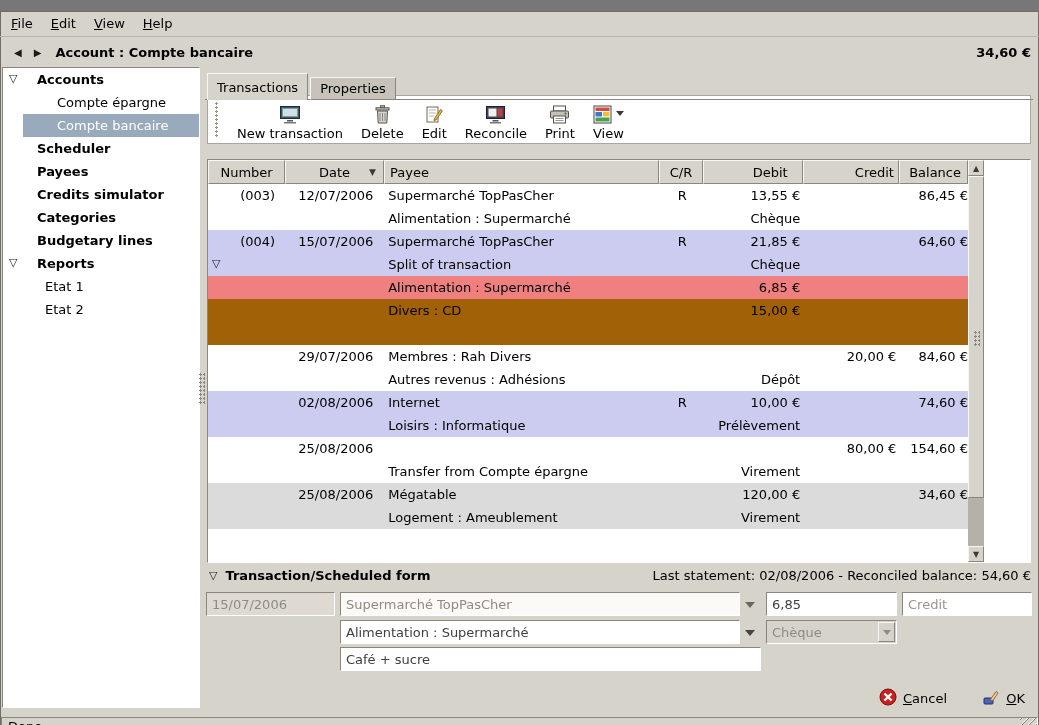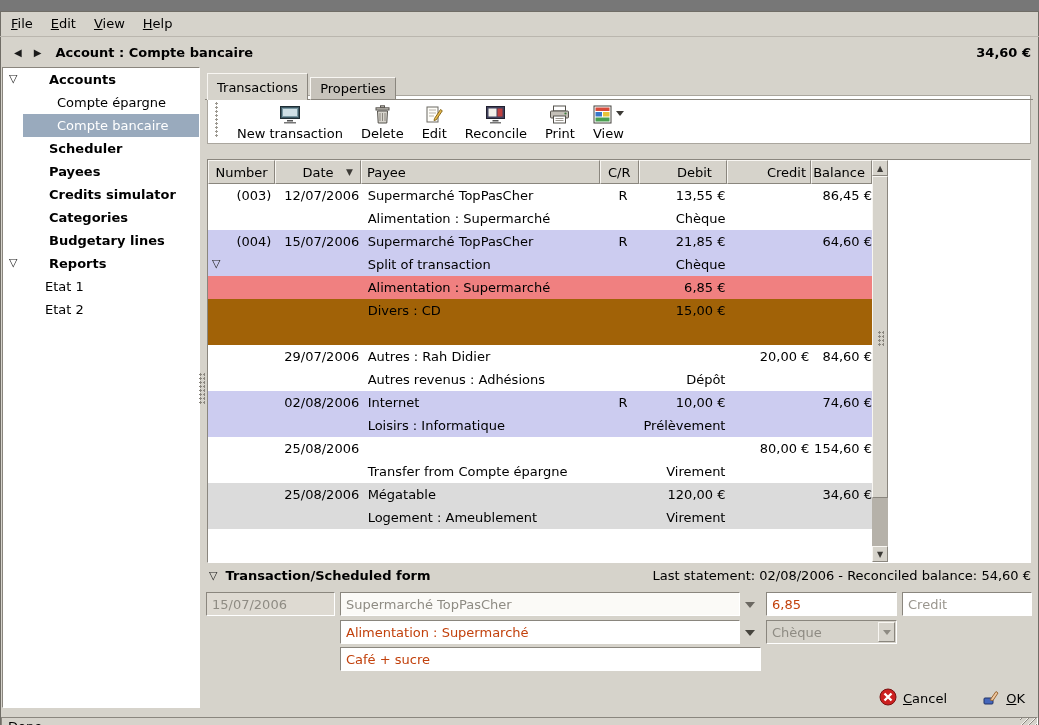--- a/index.html
+++ b/index.html
@@ -16,42 +16,42 @@
   
   .headerbar { position:absolute; left:0; top:27px; width:100%; height:29px; display:flex; align-items:center; padding:0 8px; }
   .nav-arrow { font-size:10px; padding:0 6px; color:#1a1a1a; }
   .header-title { font-weight:bold; margin-left:8px; }
   .header-balance { margin-left:auto; font-weight:bold; }
   
   .sidebar { position:absolute; left:2px; top:56px; width:198px; height:641px; background:#fff; border:1px solid; border-color:#8a867e #fff #fff #8a867e; overflow:hidden; }
   .tree-item { position:relative; height:23px; display:flex; align-items:center; white-space:nowrap; }
   .expander { font-size:11px; color:#222; line-height:1; }
   .tree-exp { position:absolute; left:6px; top:5px; }
-  .pl30 { padding-left:46px; } .pl54 { padding-left:54px; } .pl42 { padding-left:42px; }
+  .pl30 { padding-left:34px; } .pl54 { padding-left:54px; } .pl42 { padding-left:42px; }
   .bold { font-weight:bold; }
   .tree-item.selected { margin-left:20px; width:176px; background:#99aabd; color:#fff; }
   .tree-item.selected .tree-label { padding-left:34px; }
   .pane-grip { position:absolute; left:199px; top:362px; width:6px; height:32px;
     background-image:radial-gradient(circle at 1.5px 1.5px, #8a867e 1px, transparent 1.4px); background-size:4px 4px; }
   
   .notebook-line { position:absolute; left:205px; top:88px; width:828px; height:1px; background:#8a867e; z-index:1; }
   .tabs { position:absolute; left:207px; top:62px; height:27px; display:flex; align-items:flex-end; z-index:2; }
   .tab { background:#c7c3bb; border:1px solid; border-color:#f8f6f2 #8a867e #8a867e #f8f6f2; height:23px; padding:0 9px; margin-right:2px; display:flex; align-items:center; cursor:default; }
   .tab.active { background:#d6d3cb; height:27px; border-bottom:none; }
   
   .toolbar { position:absolute; left:207px; top:84px; width:824px; height:49px; background:#fff; border:1px solid #aaa69e; display:flex; align-items:center; padding-left:5px; }
   .toolbar-grip { width:4px; height:36px; margin:0 9px 0 2px;
     background-image:radial-gradient(circle at 1.5px 1.5px, #9b978f 1px, transparent 1.4px); background-size:4px 4px; }
   .tool-btn { display:flex; flex-direction:column; align-items:center; justify-content:flex-end; gap:2px; background:none; border:none; font:13px "DejaVu Sans", sans-serif; padding:2px 9px; height:46px; cursor:default; }
   .tool-icon { height:20px; display:flex; align-items:flex-end; }
   .tool-icon-row { display:flex; align-items:center; gap:4px; }
   .dd-arrow { width:0; height:0; border-left:4px solid transparent; border-right:4px solid transparent; border-top:5px solid #3c3a36; }
   
   .table-wrap { position:absolute; left:207px; top:148px; width:824px; height:404px; border:1px solid; border-color:#8a867e #fff #fff #8a867e; display:flex; background:#fff; }
-  .table-main { width:664px; display:flex; flex-direction:column;border-radius:14px; }
+  .table-main { width:760px; display:flex; flex-direction:column;border-radius:14px; }
   .thead { display:flex; height:24px; flex:none; }
   .th { position:relative; background:#d6d3cb; border:1px solid; border-color:#f8f6f2 #8a867e #8a867e #f8f6f2; display:flex; align-items:center; justify-content:center; overflow:hidden; white-space:nowrap; cursor:default; }
   .th.left { justify-content:flex-start; padding-left:5px; }
   .th.right { justify-content:flex-end; }
   .th.pr14 { padding-right:14px; } .th.pr4 { padding-right:4px; } .th.pr6 { padding-right:6px; }
   .sort-arrow { position:absolute; right:7px; top:6px; font-size:9px; color:#3c3a36; }
   .tbody { flex:1; overflow:hidden; background:#fff; }
   .trow { display:flex; height:23px; line-height:23px; white-space:nowrap; }
   .trow.sel { background:#ccccf0; }
   .trow.splitsel { background:#f08080; }
@@ -72,21 +72,21 @@
   .sb-btn { height:16px; flex:none; background:#d6d3cb; border:1px solid; border-color:#f8f6f2 #8a867e #8a867e #f8f6f2; display:flex; align-items:center; justify-content:center; font-size:8px; color:#3c3a36; }
   .sb-trough { flex:1; position:relative; }
   .sb-thumb { position:absolute; left:0; top:0; width:16px; height:322px; background:#d6d3cb; border:1px solid; border-color:#f8f6f2 #8a867e #8a867e #f8f6f2; }
   .sb-thumb::after { content:""; position:absolute; left:5px; top:154px; width:6px; height:16px;
     background-image:radial-gradient(circle at 1.5px 1.5px, #8a867e 1px, transparent 1.4px); background-size:4px 4px; }
   
   .form-header { position:absolute; left:207px; top:555px; width:824px; height:18px; display:flex; align-items:center; }
   .form-exp { margin-left:2px; }
   .form-title { font-weight:bold; margin-left:8px; }
   .statement-info { margin-left:auto; }
-  .entry { position:absolute; height:24px; border:1px solid; border-color:#8a867e #fff #fff #8a867e; background:#fff; font:13px "DejaVu Sans", sans-serif; padding:0 5px; color:#c2410c; }
+  .entry { position:absolute; height:24px; border:1px solid; border-color:#8a867e #fff #fff #8a867e; background:#fff; font:13px "DejaVu Sans", sans-serif; padding:0 5px; color:#404040; }
   .entry:disabled { color:#8e8b83; }
   .entry.graybg { background:#dedad2; }
   input.entry::placeholder { color:#9a968e; }
   .f-date { left:206px; top:581px; width:129px; }
   .f-payee { left:340px; top:581px; width:400px; background:#fbfaf7; }
   .f-debit { left:766px; top:581px; width:131px; }
   .f-credit { left:902px; top:581px; width:130px; }
   .f-category { left:340px; top:609px; width:400px; }
   .f-notes { left:340px; top:636px; width:421px; }
   .combo-arrow { position:absolute; width:0; height:0; border-left:5px solid transparent; border-right:5px solid transparent; border-top:6px solid #46443e; }
@@ -339,21 +339,21 @@
           <div class="c col-date"></div>
           <div class="c col-payee"></div>
           <div class="c col-cr"></div>
           <div class="c col-debit"></div>
           <div class="c col-credit"></div>
           <div class="c col-balance"></div>
         </div>
         <div class="trow">
           <div class="c col-num"></div>
           <div class="c col-date">29/07/2006</div>
-          <div class="c col-payee">Autres : Rah Didier</div>
+          <div class="c col-payee">Membres : Rah Divers</div>
           <div class="c col-cr"></div>
           <div class="c col-debit"></div>
           <div class="c col-credit">20,00 €</div>
           <div class="c col-balance">84,60 €</div>
         </div>
         <div class="trow">
           <div class="c col-num"></div>
           <div class="c col-date"></div>
           <div class="c col-payee">Autres revenus : Adhésions</div>
           <div class="c col-cr"></div>

